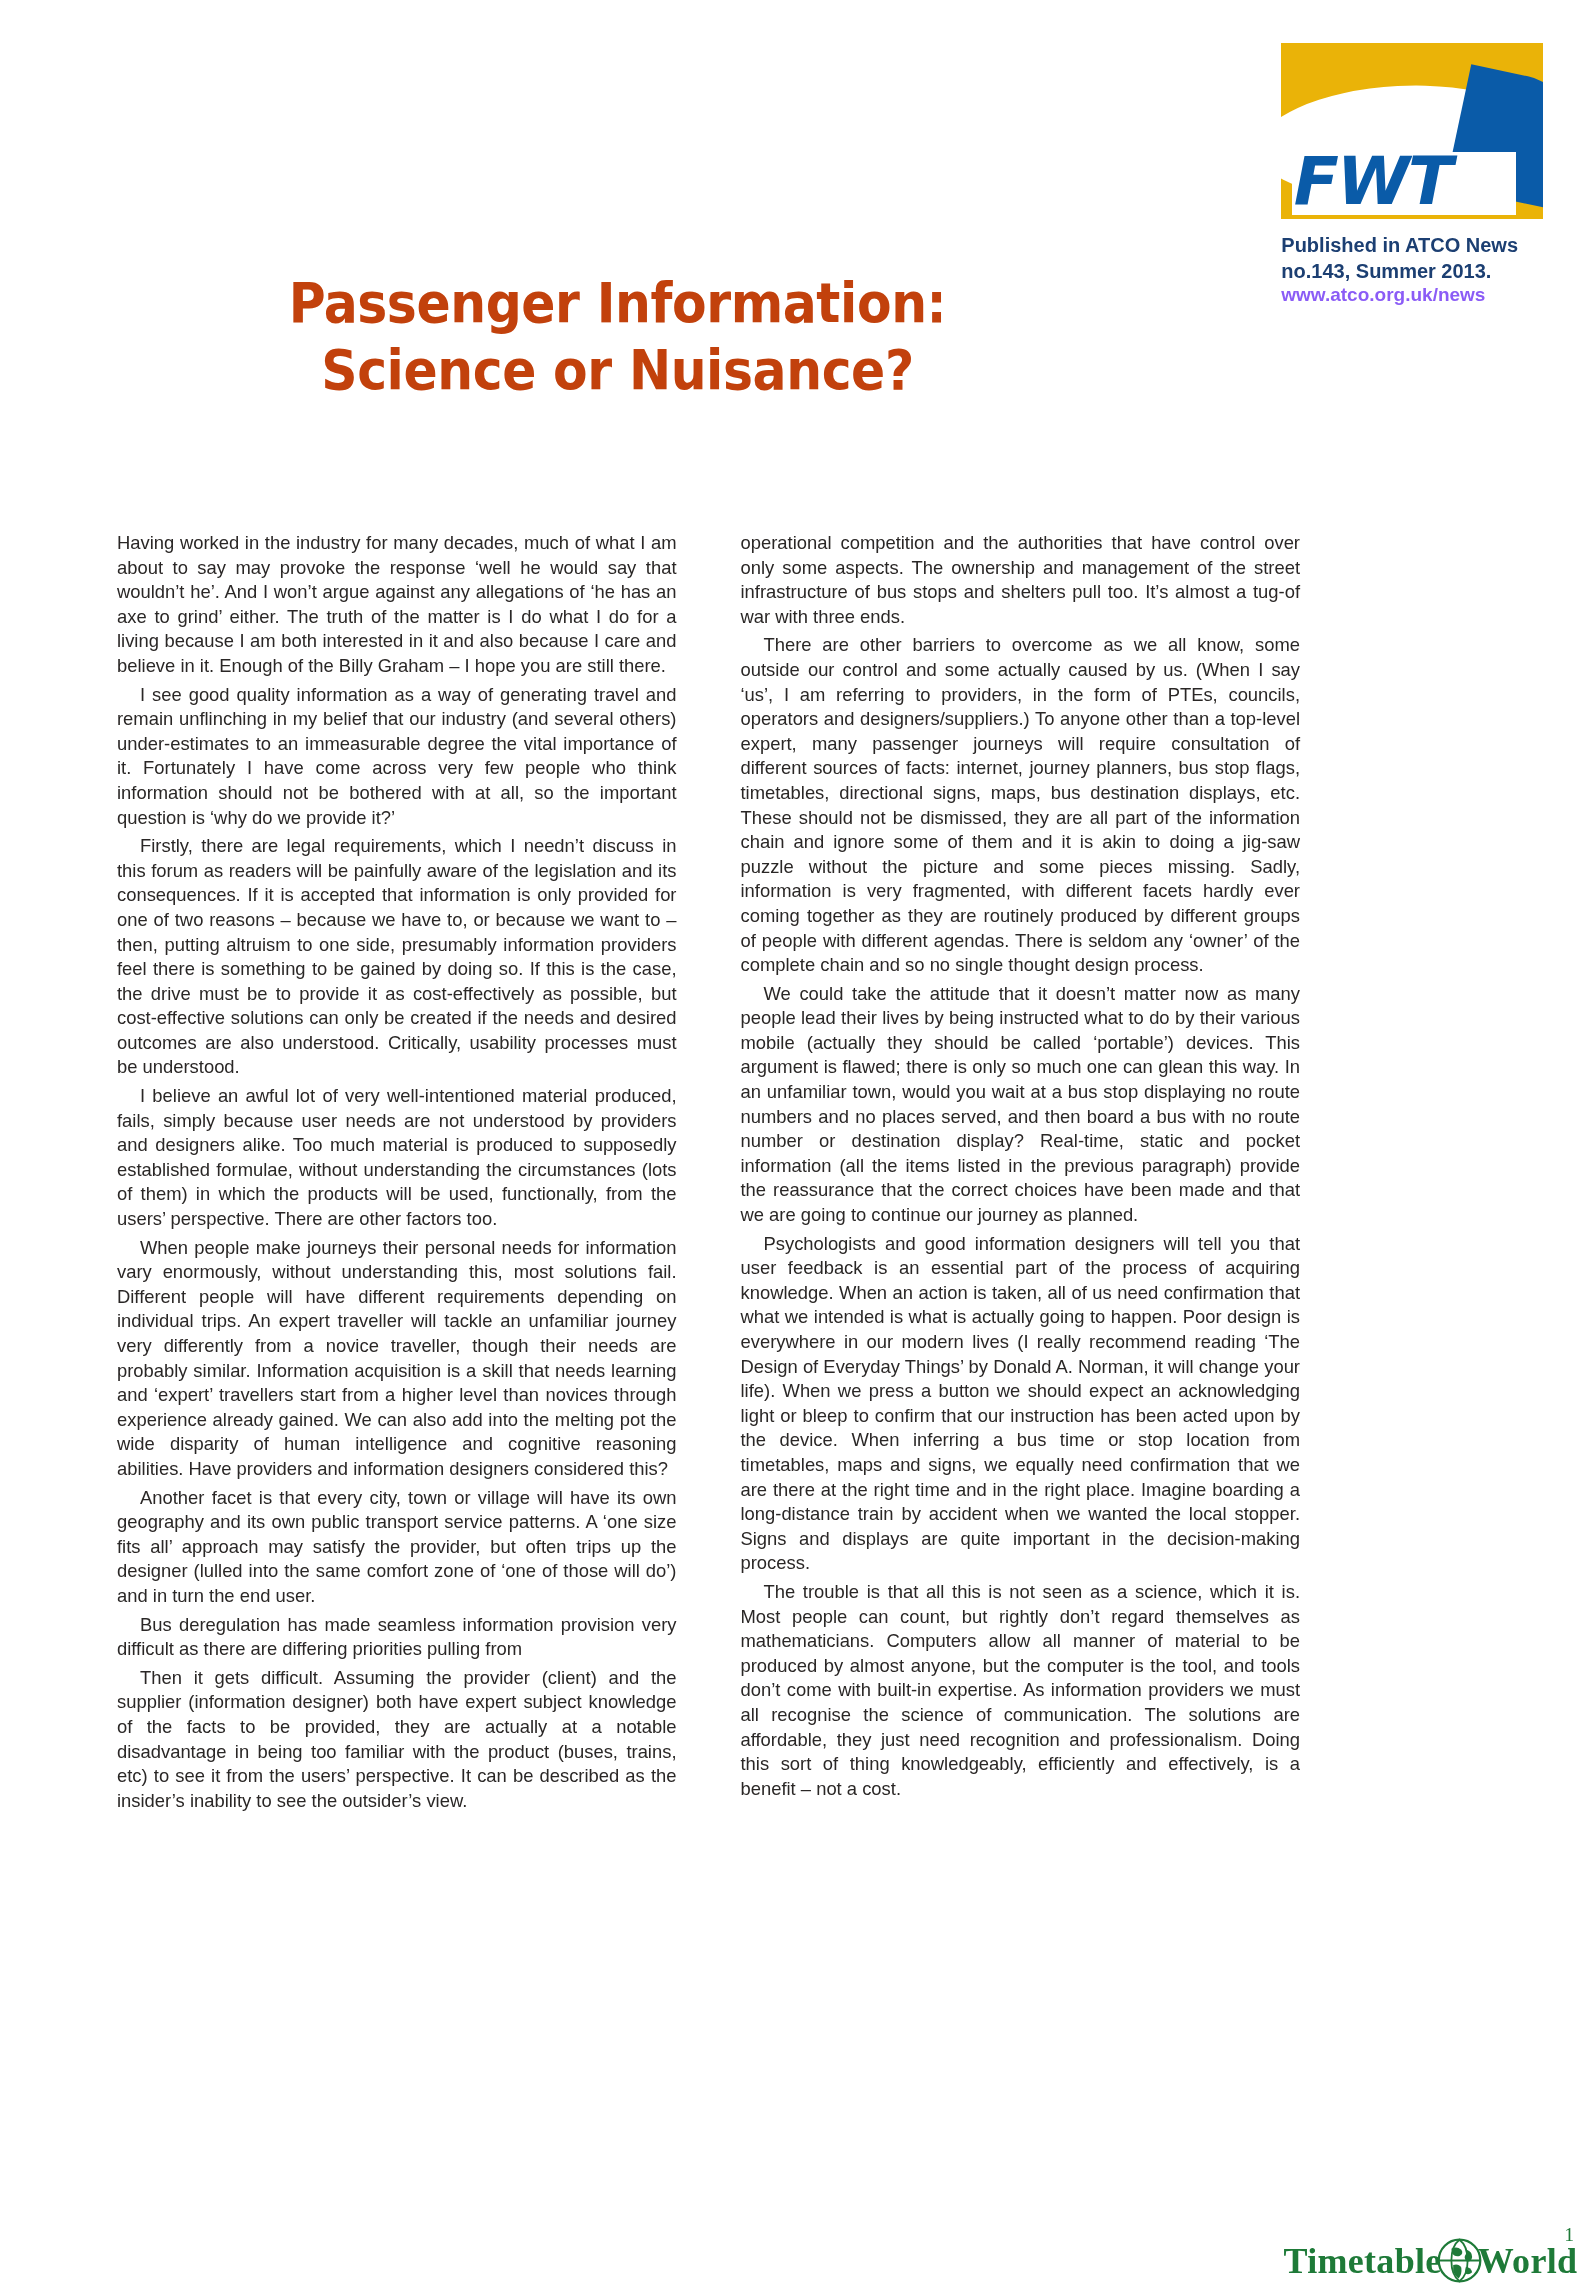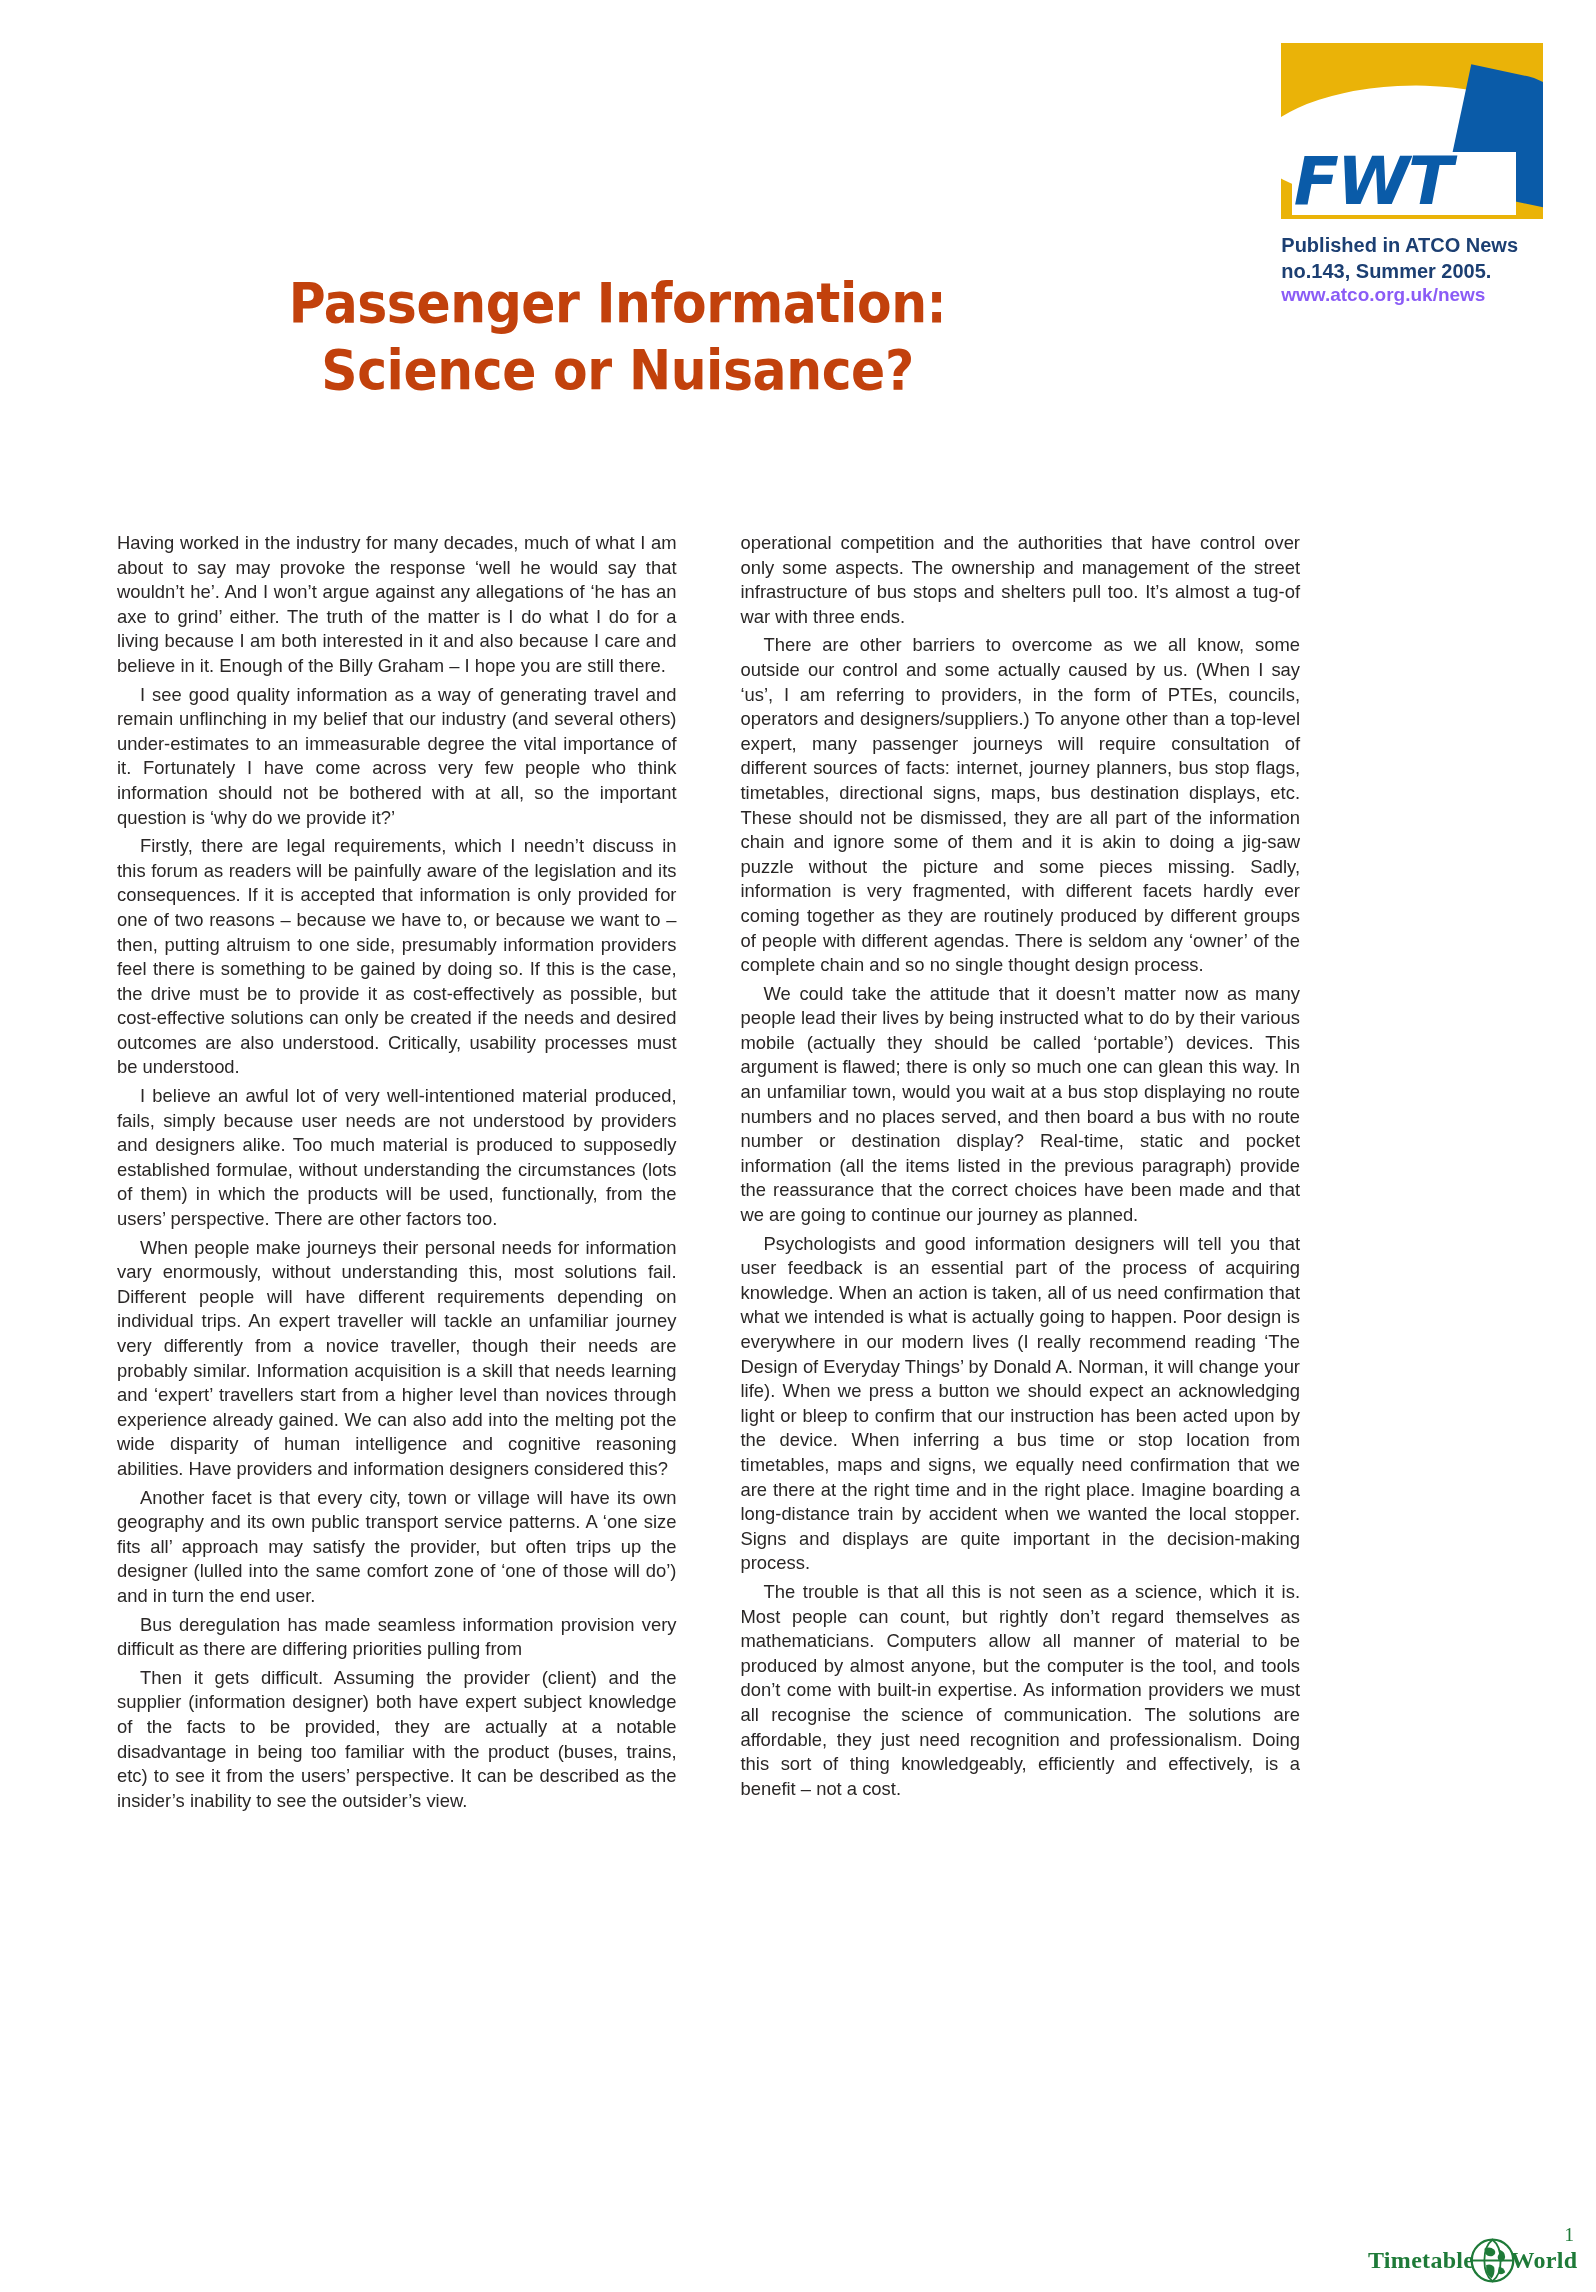--- a/index.html
+++ b/index.html
@@ -158,21 +158,21 @@
   
   .watermark {
     position: absolute;
     right: 19.7px;
     bottom: 9px;
     display: flex;
     align-items: center;
     gap: 1.8px;
     font-family: "Liberation Serif", serif;
     font-weight: bold;
-    font-size: 24px;
+    font-size: 36px;
     color: #1e7a38;
     letter-spacing: 0.3px;
   }
   .globe {
     position: relative;
     width: 47px;
     height: 47px;
     margin: 0 -7.2px;
     flex: none;
   }
@@ -195,21 +195,21 @@
     <div class="logo-block">
       <div class="fwt-mark">
         <div class="fwt-swoosh"></div>
         <div class="fwt-swoosh-cut"></div>
         <div class="fwt-cover"></div>
         <div class="fwt-text">FWT</div>
       </div>
 
       <div class="pub-line">
         <div>Published in ATCO News</div>
-        <div>no.143, Summer 2005.</div>
+        <div>no.143, Summer 2013.</div>
       </div>
 
       <a class="pub-url" href="#">www.atco.org.uk/news</a>
     </div>
 
     <h1 class="headline">
       <span class="ln">Passenger Information:</span>
       <span class="ln">Science or Nuisance?</span>
     </h1>
   </div>

